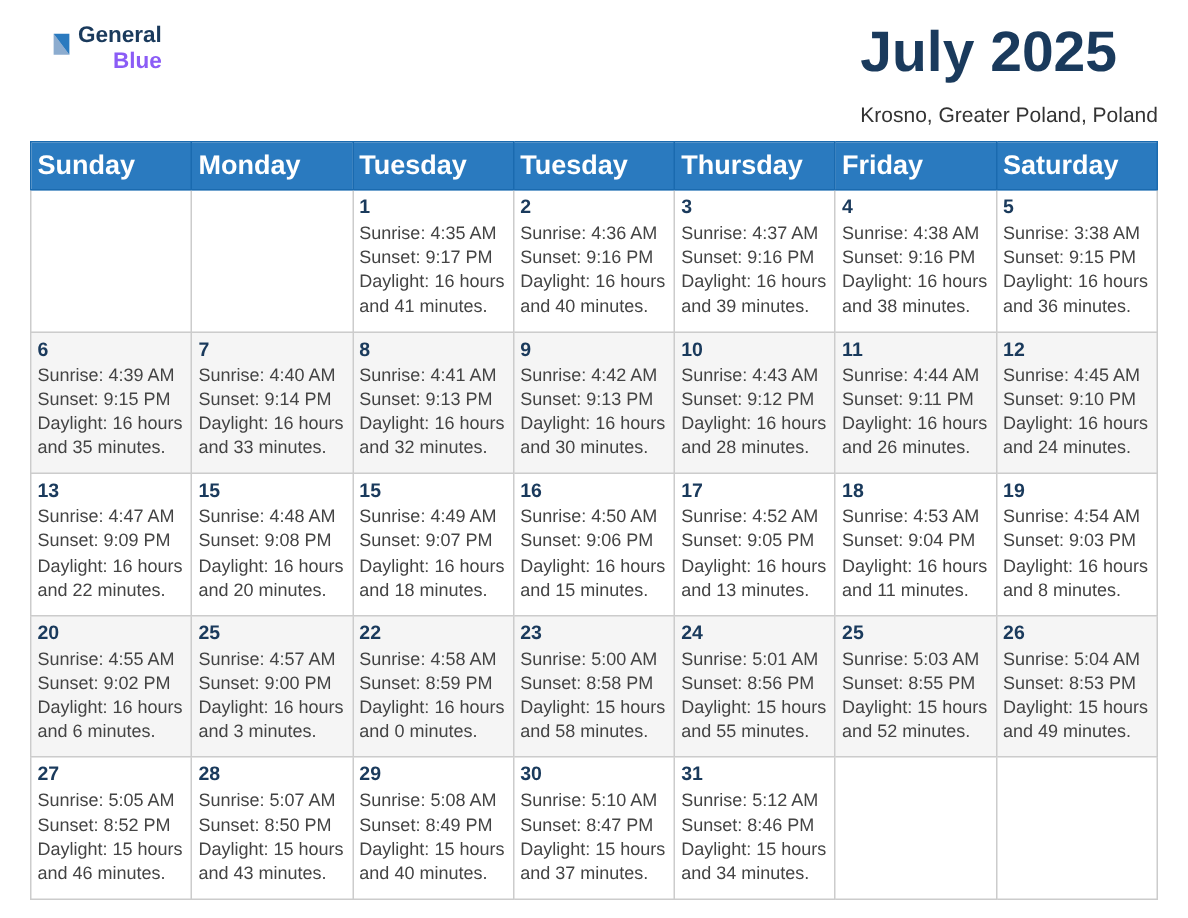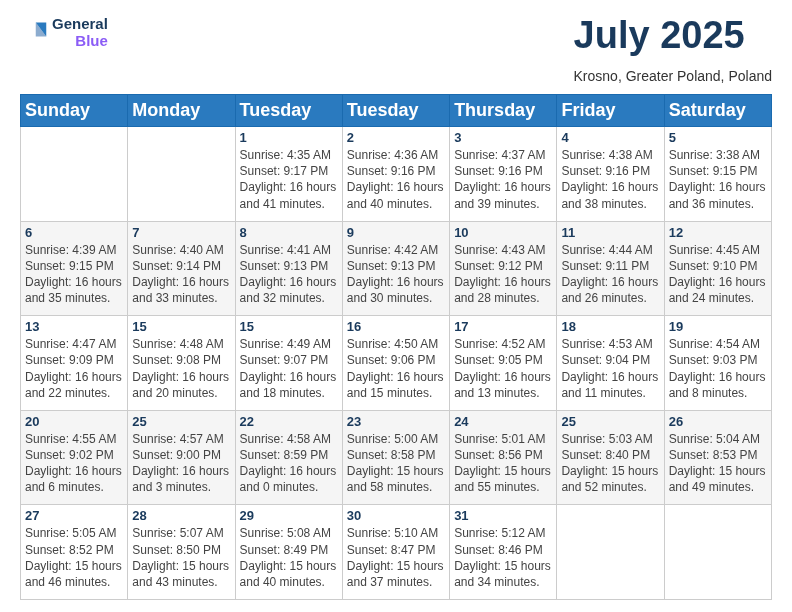--- a/index.html
+++ b/index.html
@@ -308,21 +308,21 @@
           <td>
             <span class="cell-day">24</span>
             <div class="cell-info">Sunrise: 5:01 AM
 Sunset: 8:56 PM
 Daylight: 15 hours
 and 55 minutes.</div>
           </td>
           <td>
             <span class="cell-day">25</span>
             <div class="cell-info">Sunrise: 5:03 AM
-Sunset: 8:40 PM
+Sunset: 8:55 PM
 Daylight: 15 hours
 and 52 minutes.</div>
           </td>
           <td>
             <span class="cell-day">26</span>
             <div class="cell-info">Sunrise: 5:04 AM
 Sunset: 8:53 PM
 Daylight: 15 hours
 and 49 minutes.</div>
           </td>

